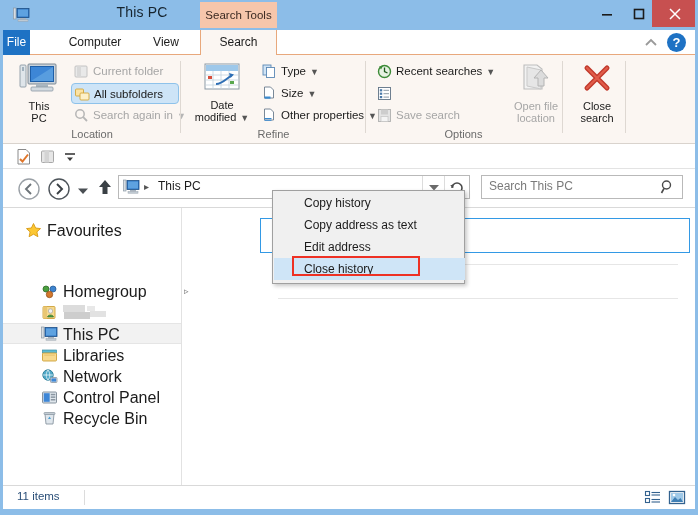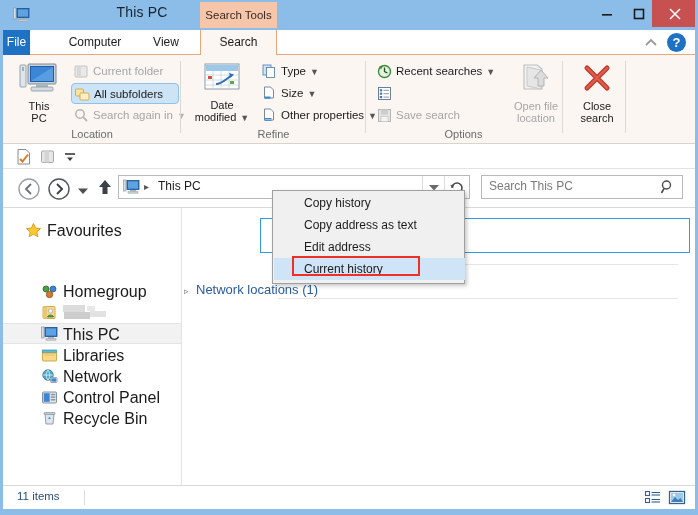--- a/index.html
+++ b/index.html
@@ -671,30 +671,29 @@
         <span class="txt" style="left:60px;">Recycle Bin</span>
       </div>
     </div>
     <div class="navpane-sep"></div>
 
     <div class="content">
       <div class="sel-box"></div>
       <div class="grp-line" style="top:56px;"></div>
       <div class="grp-line" style="top:90px;"></div>
       <div class="grp-chev" style="top:78px;">▹</div>
-      <div class="grp-header" style="top:74px;">Network locations (1)</div>
     </div>
   </div>
 
   <div class="ctxmenu">
     <div class="gutter"></div>
     <div class="ctxitem" style="top:1px;">Copy history</div>
     <div class="ctxitem" style="top:23px;">Copy address as text</div>
     <div class="ctxitem" style="top:45px;">Edit address</div>
-    <div class="ctxitem hover" style="top:67px;">Current history</div>
+    <div class="ctxitem hover" style="top:67px;">Close history</div>
   </div>
   <div class="redring" style="left:292px; top:256px; width:128px; height:20px;"></div>
 
   <div class="statusbar">
     <div class="status-text">11 items</div>
     <div class="status-div"></div>
     <div class="viewbtn" style="left:641px;">
       <svg width="18" height="18" viewBox="0 0 18 18">
         <rect x="1.5" y="2.5" width="4" height="4" fill="none" stroke="#33628f" stroke-width="1.1"></rect>
         <rect x="1.5" y="9.5" width="4" height="4" fill="none" stroke="#33628f" stroke-width="1.1"></rect>

